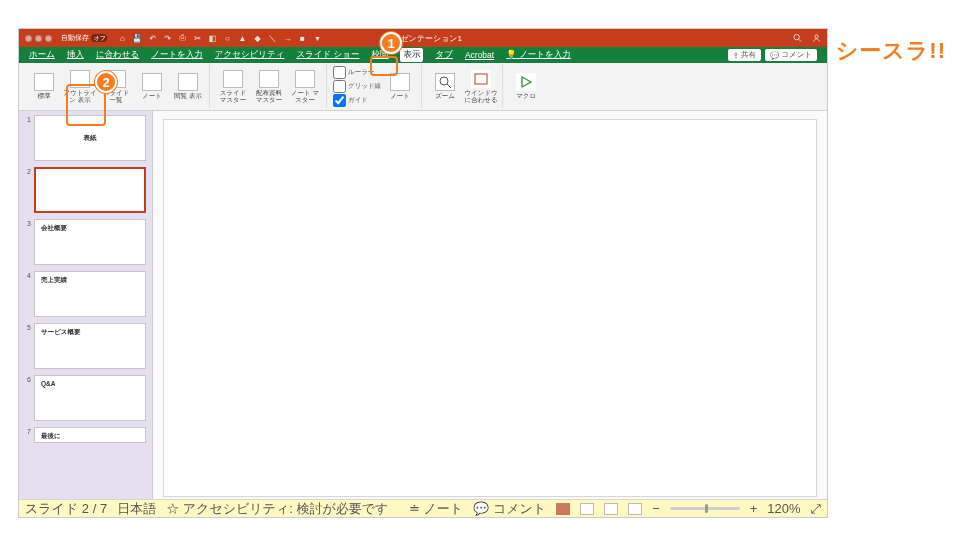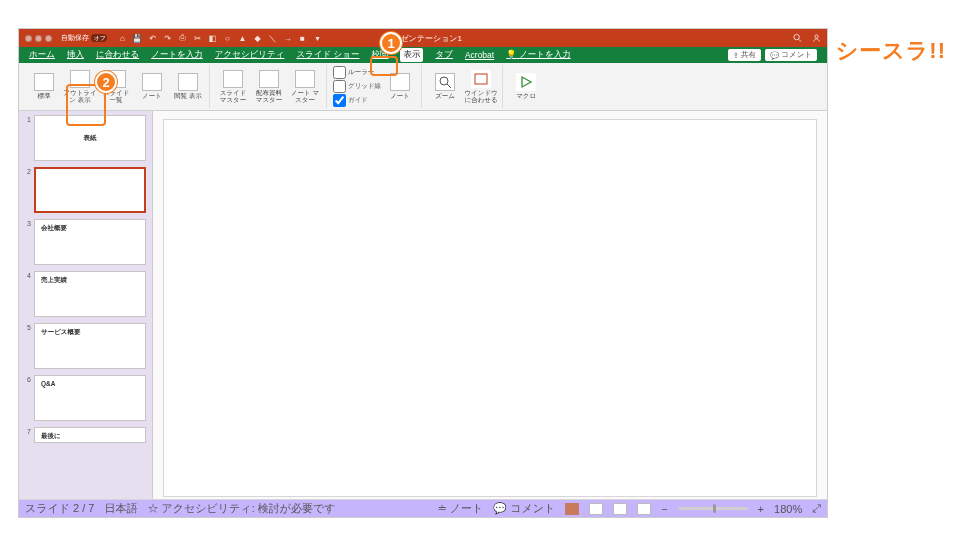--- a/index.html
+++ b/index.html
@@ -35,21 +35,21 @@
   .slidenum { width:10px; font-size:7px; color:#555; text-align:right; padding-top:1px;}
   .thumb { flex:1; height:46px; background:#fff; border:1px solid #c6c6c6; position:relative;}
   .thumb.sel { border:2px solid #c43e1c; }
   .thumb .tt { position:absolute; font-size:6.5px; color:#333; font-weight:600;}
   .thumb .tt.center { top:50%; left:50%; transform:translate(-50%,-50%);}
   .thumb .tt.tl { top:4px; left:6px; }
   .stage { flex:1; display:flex; flex-direction:column; background:#fafafa;}
   .canvaswrap { flex:1; display:flex; align-items:flex-start; justify-content:center; padding:8px 10px 2px; overflow:hidden;}
   .canvas { background:#fff; width:100%; height:100%; border:1px solid #d6d6d6;}
   .notesbar { height:22px; background:#fff; border-top:1px solid #d9d9d9; font-size:8px; color:#8a8a8a; padding:4px 8px;}
-  .statusbar { height:18px; background:#c4b5fd; border-top:1px solid #d6d6d6; display:flex; align-items:center; font-size:11px; color:#555; padding:0 6px; gap:10px;}
+  .statusbar { height:18px; background:#fef9c3; border-top:1px solid #d6d6d6; display:flex; align-items:center; font-size:13px; color:#555; padding:0 6px; gap:10px;}
   .statusbar .sp { flex:1; }
   .vbtn { width:14px; height:12px; border:1px solid #bbb; background:#fff;}
   .vbtn.act{ background:#c87a5e; border-color:#c87a5e;}
   .slider { width:70px; height:3px; background:#cfcfcf; position:relative; border-radius:2px;}
   .slider::after{content:"";position:absolute;left:50%;top:-3px;width:3px;height:9px;background:#999;border-radius:2px;}
   .callout { position:absolute; width:22px; height:22px; border-radius:50%; background:#f57c1f; color:#fff; font-weight:800; font-size:13px; display:flex; align-items:center; justify-content:center; border:2px solid #fff; box-shadow:0 0 0 1px #f57c1f;}
   .ring { position:absolute; border:2.5px solid #f57c1f; border-radius:4px; pointer-events:none;}
   .brand { position:absolute; top:36px; right:14px; color:#f57c1f; font-weight:900; font-size:22px; letter-spacing:1px;}
   svg{display:block;}
 </style>
@@ -287,21 +287,21 @@
     <span class="sp"></span>
     <span>≐ <span>ノート</span></span>
     <span>💬 <span>コメント</span></span>
     <span class="vbtn act"></span>
     <span class="vbtn"></span>
     <span class="vbtn"></span>
     <span class="vbtn"></span>
     <span>−</span>
     <span class="slider"></span>
     <span>+</span>
-    <span>180%</span>
+    <span>120%</span>
     <span>⤢</span>
   </div>
 </div>
 
 <div class="ring" style="left:370px; top:56px; width:28px; height:20px;"></div>
 <div class="callout" style="left:380px; top:32px;">
     <span>1</span>
   </div>
 
 <div class="ring" style="left:66px; top:84px; width:40px; height:42px;"></div>

